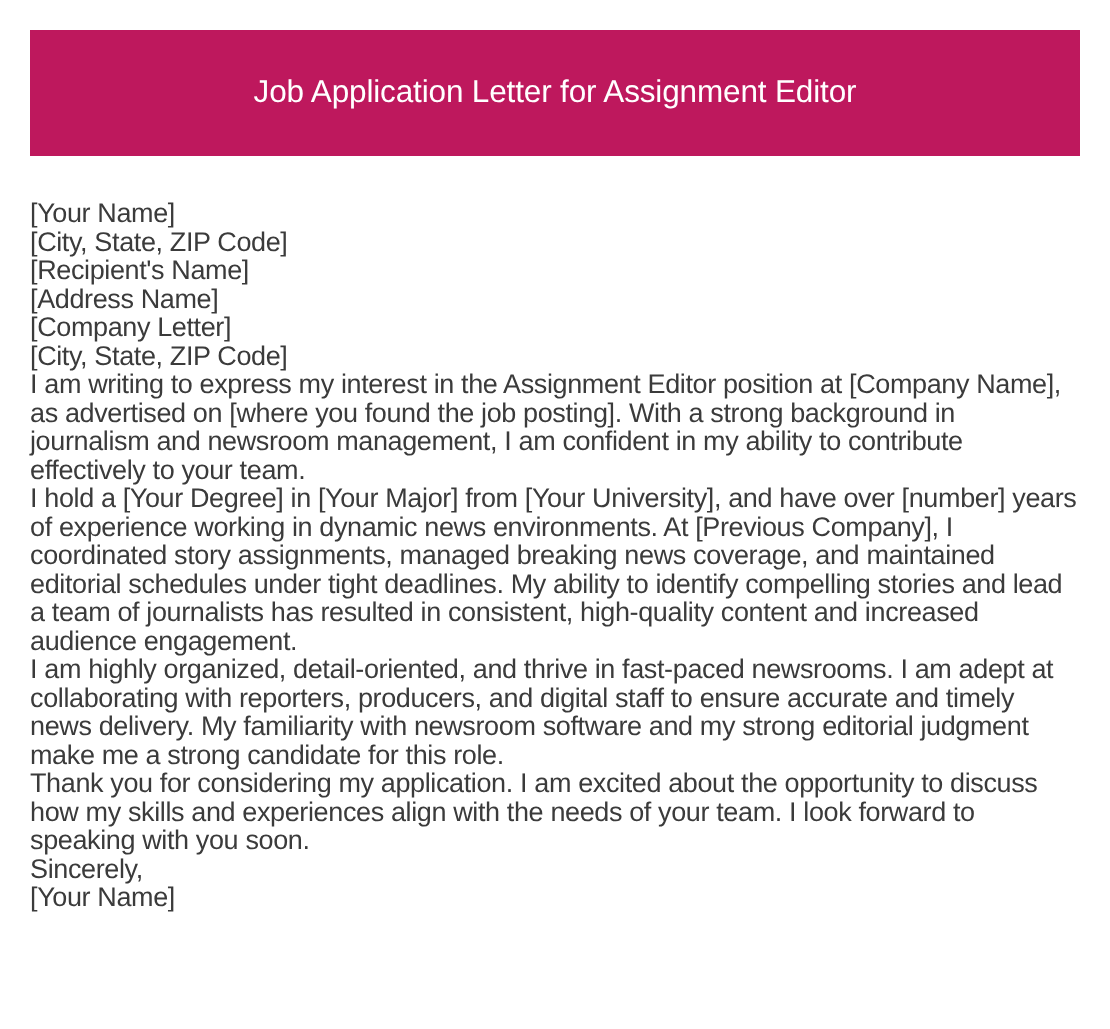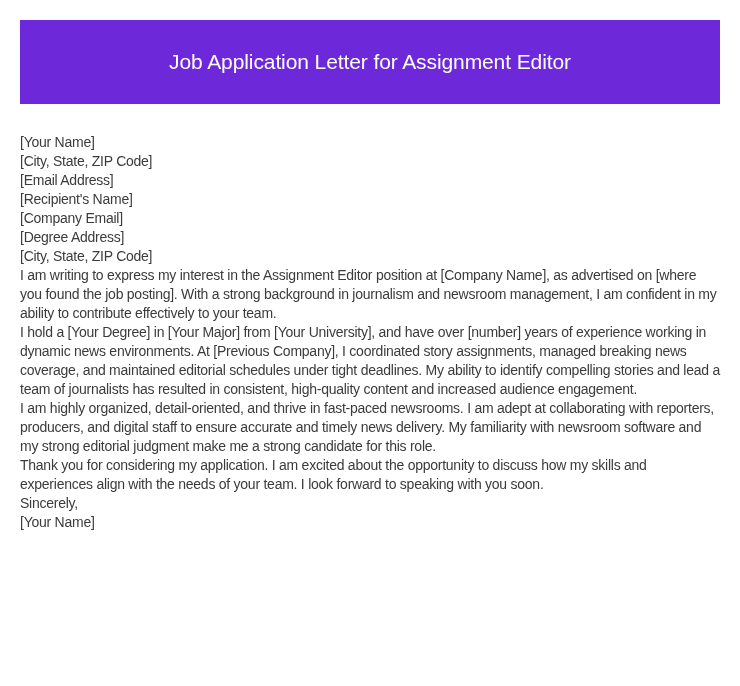--- a/index.html
+++ b/index.html
@@ -11,62 +11,61 @@
       width: 740px;
       height: 686px;
       overflow: hidden;
       font-family: "Liberation Sans", sans-serif;
       color: #3b3b3b;
     }
     .page {
       padding: 20px 20px 0 20px;
     }
     .header {
-      background: #6d28d9;
+      background: #be185d;
       height: 84px;
       display: flex;
       align-items: center;
       justify-content: center;
     }
     .header h1 {
       margin: 0;
       color: #ffffff;
       font-weight: normal;
       font-size: 21px;
       letter-spacing: -0.1px;
     }
     .letter {
       margin-top: 29px;
-      font-size: 14px;
+      font-size: 18px;
       line-height: 19px;
       letter-spacing: -0.25px;
     }
     .letter .line, .letter p {
       margin: 0;
       display: block;
     }
   </style>
 </head>
 <body>
 
 <div class="page">
   <div class="header">
     <h1>Job Application Letter for Assignment Editor</h1>
   </div>
 
   <div class="letter">
     <div>
       <span class="line">[Your Name]</span>
       <span class="line">[City, State, ZIP Code]</span>
-      <span class="line">[Email Address]</span>
     </div>
     <div>
       <span class="line">[Recipient's Name]</span>
-      <span class="line">[Company Email]</span>
-      <span class="line">[Degree Address]</span>
+      <span class="line">[Address Name]</span>
+      <span class="line">[Company Letter]</span>
       <span class="line">[City, State, ZIP Code]</span>
     </div>
     <p>I am writing to express my interest in the Assignment Editor position at [Company Name], as advertised on [where you found the job posting]. With a strong background in journalism and newsroom management, I am confident in my ability to contribute effectively to your team.</p>
     <p>I hold a [Your Degree] in [Your Major] from [Your University], and have over [number] years of experience working in dynamic news environments. At [Previous Company], I coordinated story assignments, managed breaking news coverage, and maintained editorial schedules under tight deadlines. My ability to identify compelling stories and lead a team of journalists has resulted in consistent, high-quality content and increased audience engagement.</p>
     <p>I am highly organized, detail-oriented, and thrive in fast-paced newsrooms. I am adept at collaborating with reporters, producers, and digital staff to ensure accurate and timely news delivery. My familiarity with newsroom software and my strong editorial judgment make me a strong candidate for this role.</p>
     <p>Thank you for considering my application. I am excited about the opportunity to discuss how my skills and experiences align with the needs of your team. I look forward to speaking with you soon.</p>
     <span class="line">Sincerely,</span>
     <span class="line">[Your Name]</span>
   </div>
 </div>

